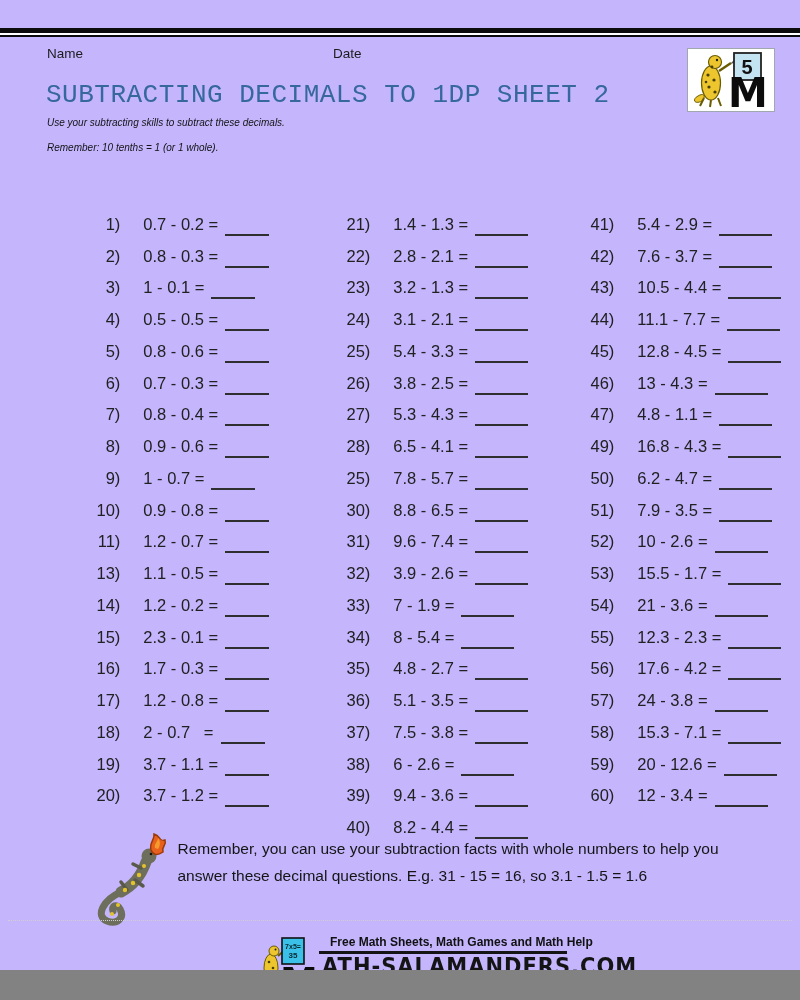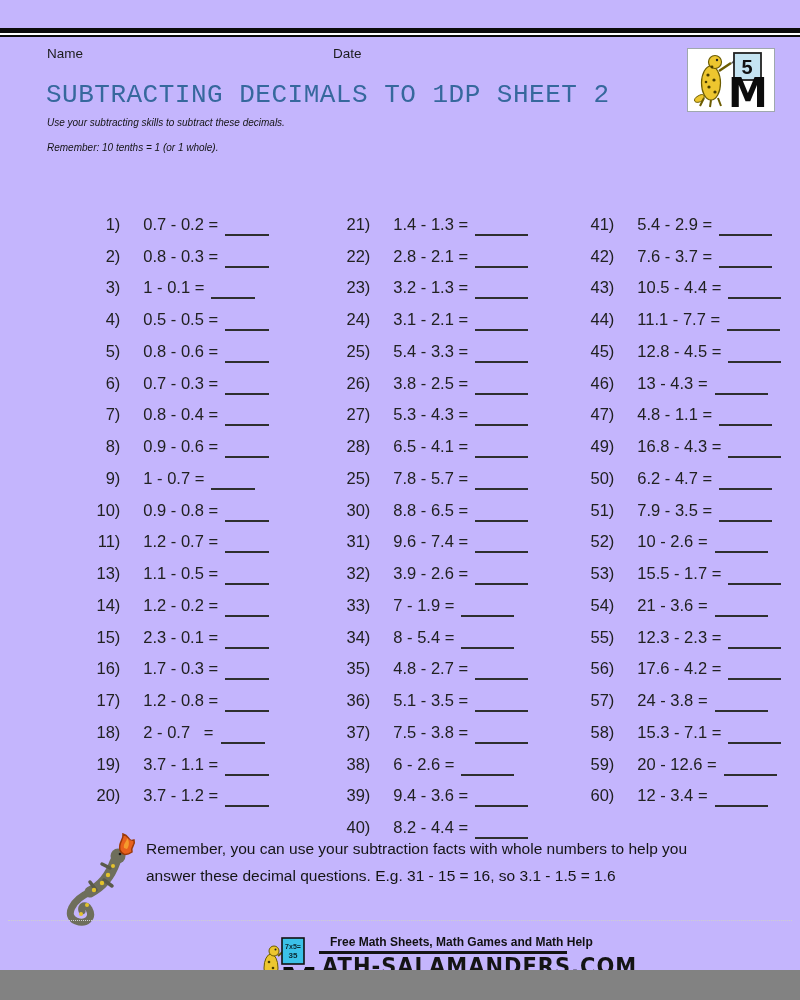--- a/index.html
+++ b/index.html
@@ -42,21 +42,21 @@
   .pexpr { margin-left:23px; white-space:pre; }
   .pblank {
     display:inline-block; height:12px; margin-left:7px;
     border-bottom:2px solid #2f2f2f; vertical-align:-6px;
   }
   .pcol1 .pblank { width:44px; }
   .pcol2 .pblank { width:53px; }
   .pcol3 .pblank { width:53px; }
 
   
-  .note { position:absolute; left:60px; top:830px; width:690px; display:flex; }
+  .note { position:absolute; left:60px; top:830px; width:690px; display:flex;justify-content:center; }
   .note-icon { width:86px; height:96px; flex:none; }
   .note-text { margin-left:0px; padding-top:6px; font-size:15.5px; line-height:26.5px; color:#151515; }
 
   .dotted-divider {
     position:absolute; left:8px; top:920px; width:784px; height:0;
     border-top:1px dotted #cfcfcf;
   }
 
   
   .footer { position:absolute; left:0; top:924px; width:800px; height:76px; }

